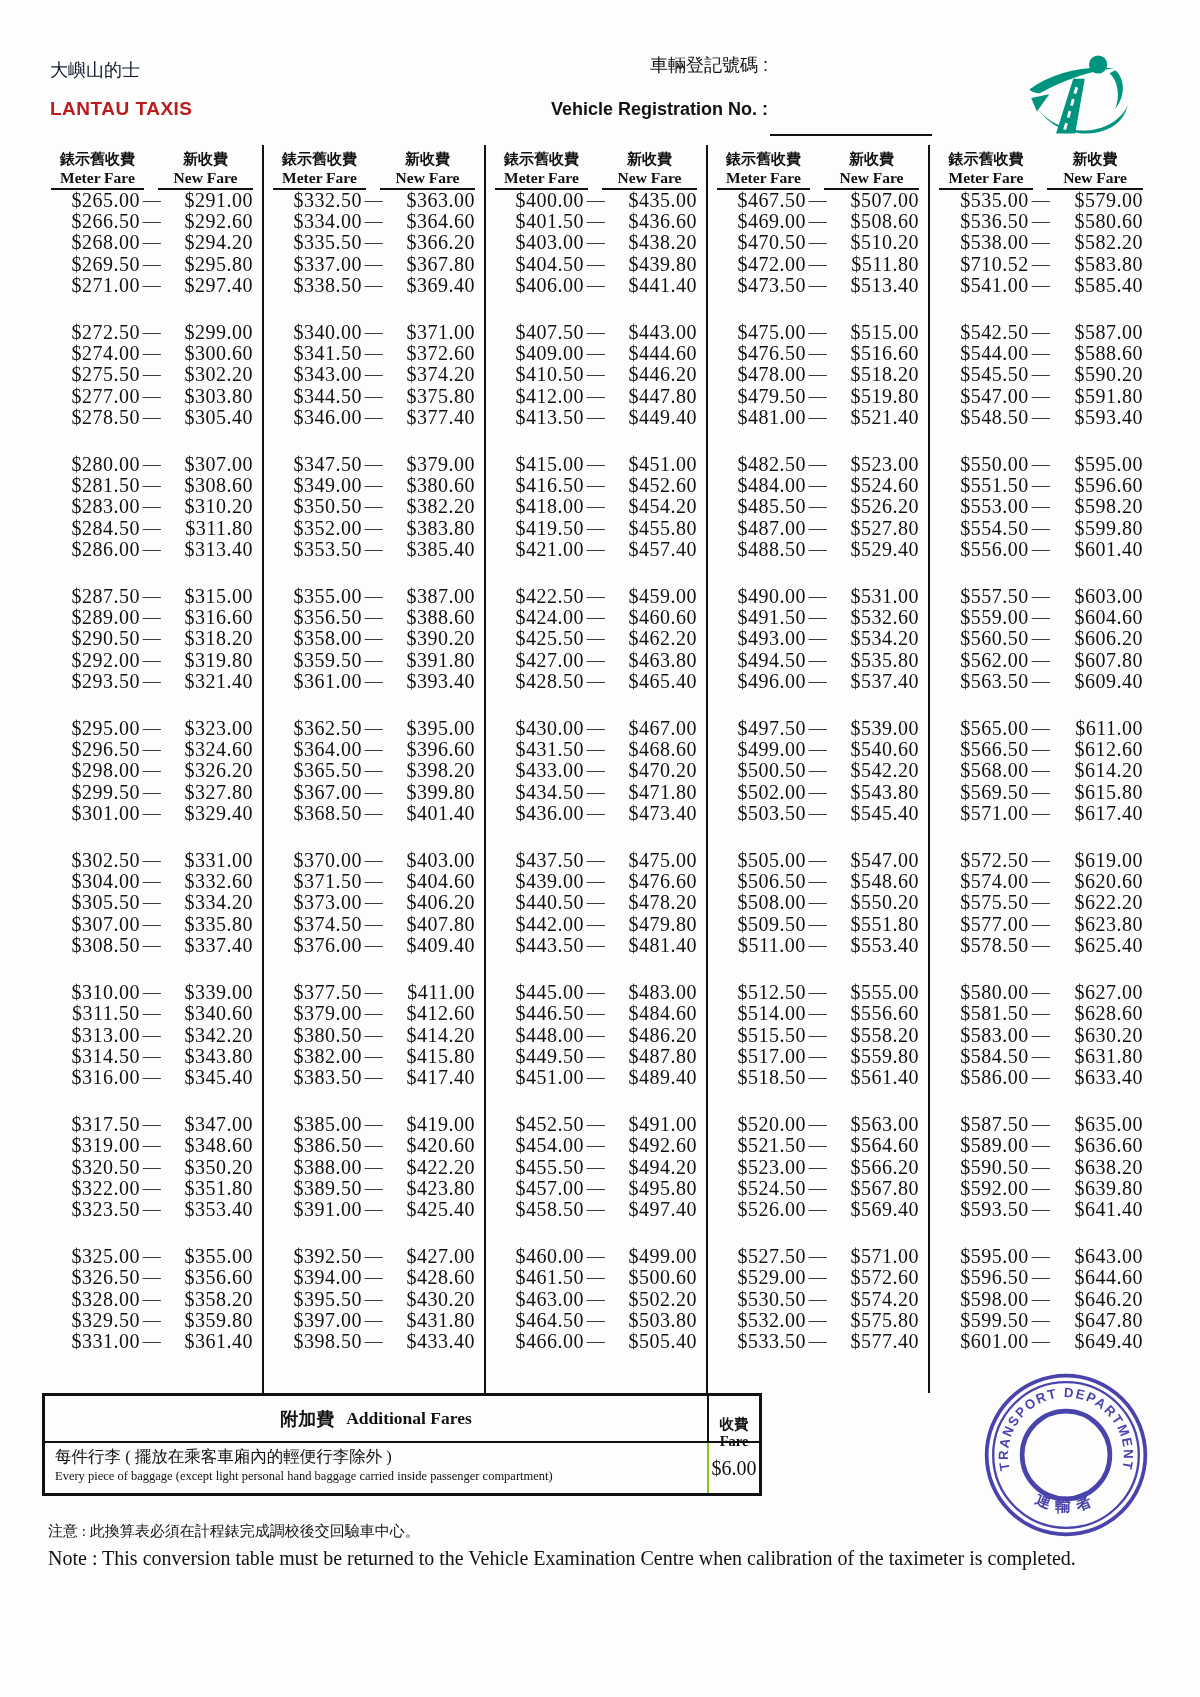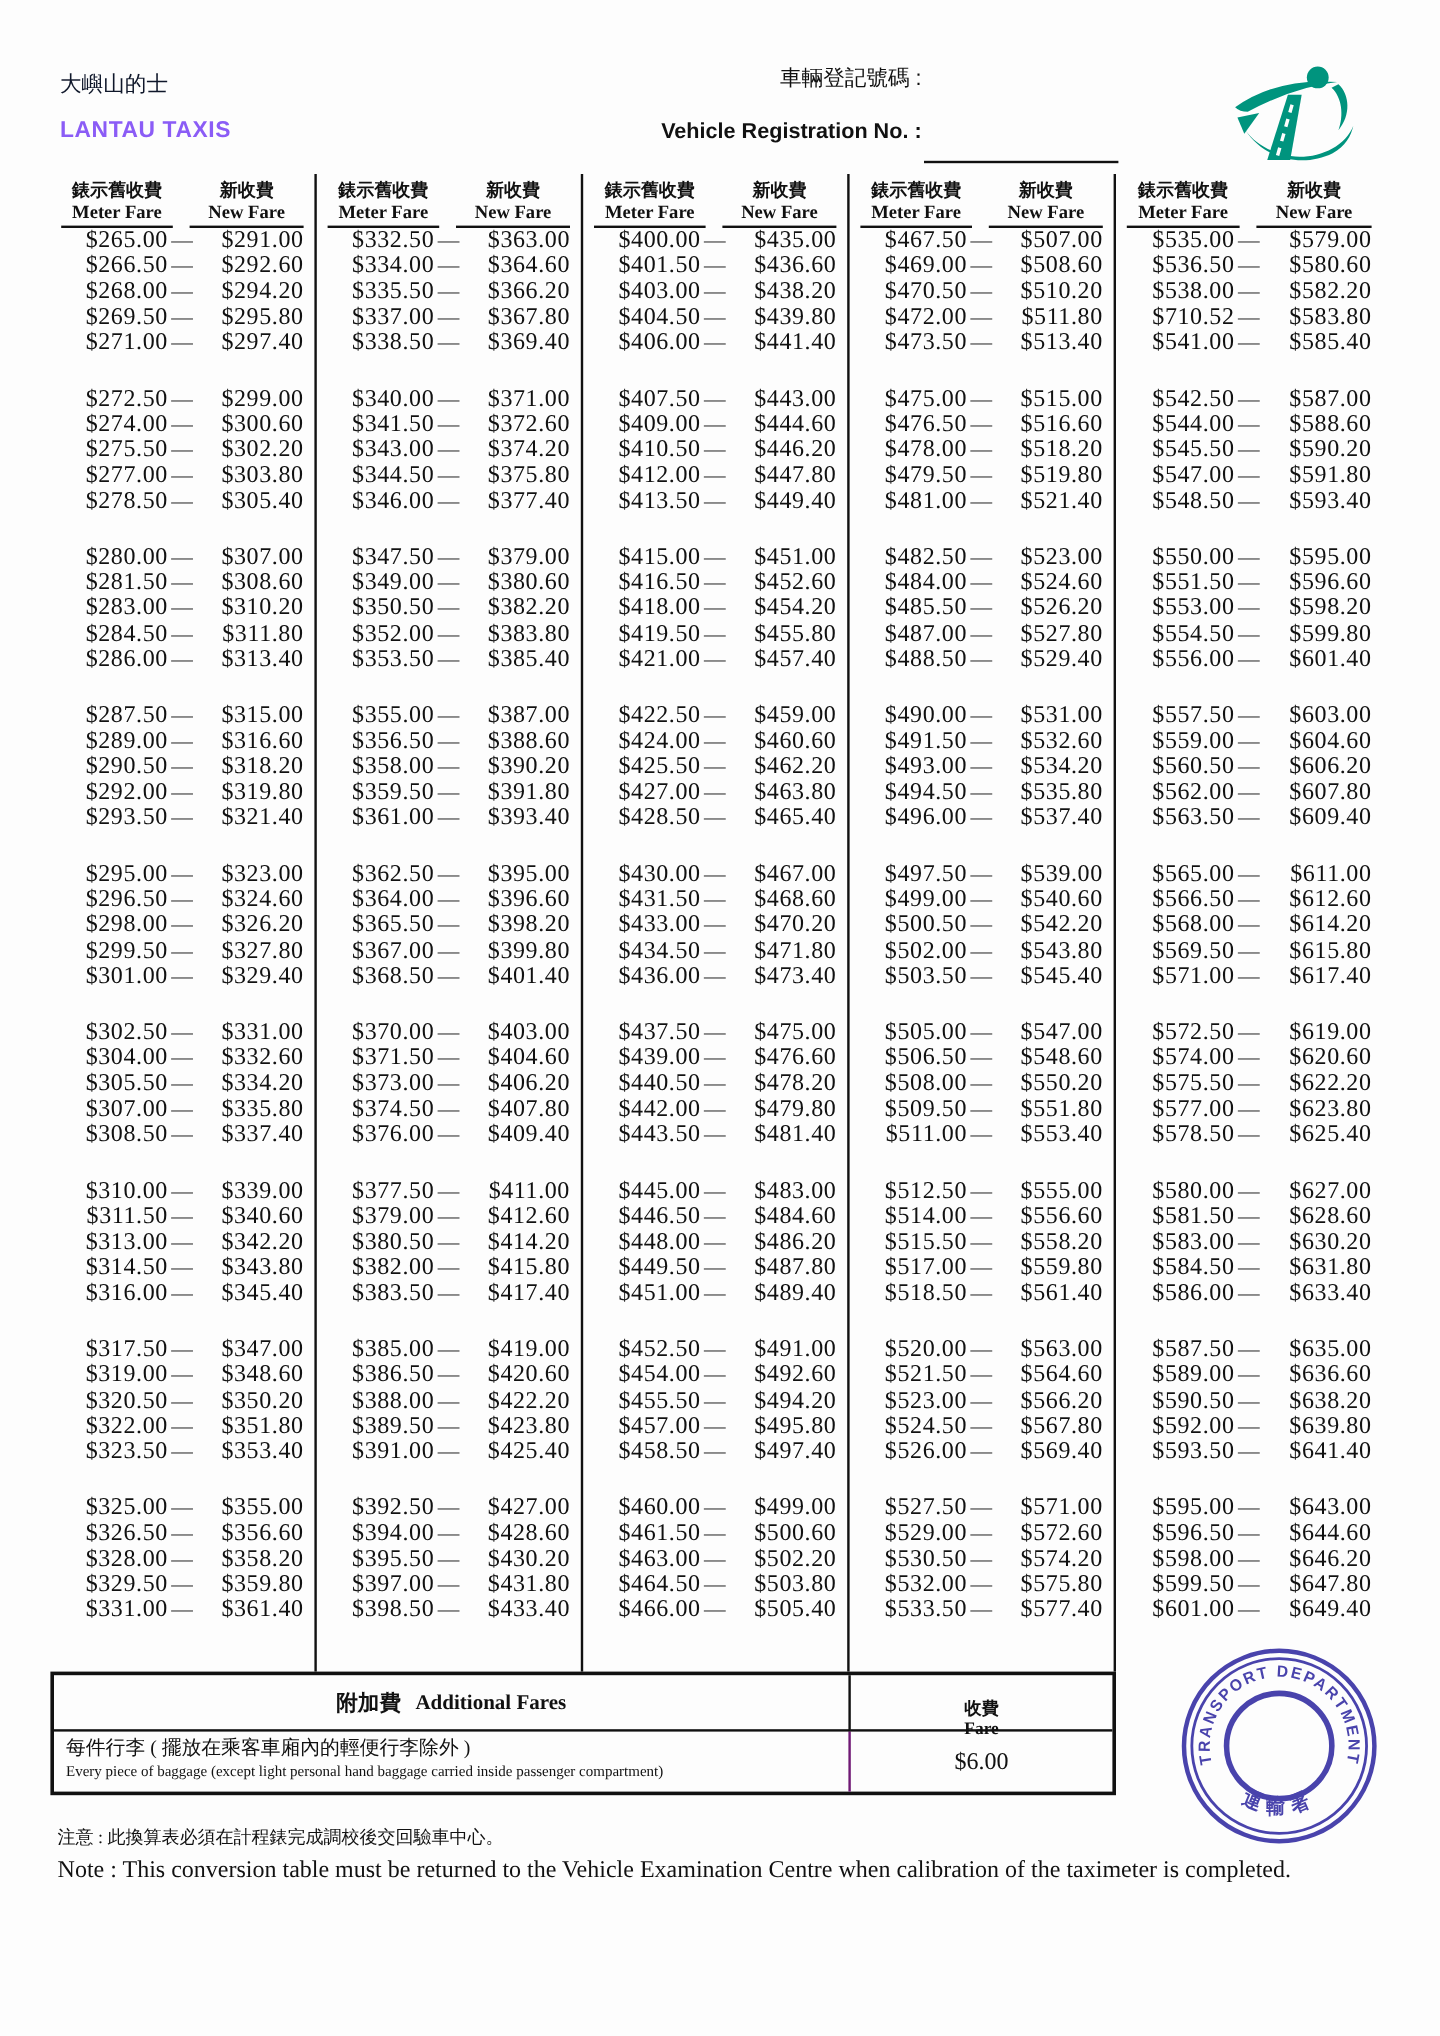--- a/index.html
+++ b/index.html
@@ -5,21 +5,21 @@
   html,body { margin:0; padding:0; background:#e8e8e8; }
   .page {
     position:relative; width:1200px; height:1697px; background:#fdfdfd;
     font-family:"Liberation Serif","DejaVu Serif",serif; color:#111;
     overflow:hidden; margin:0 auto;
   }
   
   .title-zh { position:absolute; left:50px; top:58px; font-size:18px; color:#0f172a;
               font-family:"Liberation Sans","DejaVu Sans",sans-serif; }
   .title-en { position:absolute; left:50px; top:98px; font-size:19px; font-weight:bold;
-              color:#8b5cf6; font-family:"Liberation Sans","DejaVu Sans",sans-serif; letter-spacing:.5px; }
+              color:#b91c1c; font-family:"Liberation Sans","DejaVu Sans",sans-serif; letter-spacing:.5px; }
   .reg-block { position:absolute; left:480px; top:54px; width:288px; text-align:right;
                font-family:"Liberation Sans","DejaVu Sans",sans-serif; }
   .reg-zh { font-size:18px; font-weight:normal; line-height:22px; margin-bottom:23px; }
   .reg-en { font-size:18px; font-weight:bold; line-height:20px; }
   .reg-line { position:absolute; left:770px; top:118px; width:162px; height:16px;
               border-bottom:2px solid #111; }
   .td-logo { position:absolute; left:1026px; top:54px; }
   
   .fare-table { position:absolute; left:42px; top:145px; width:1110px; height:1248px; display:flex; }
   .fare-col { width:222px; box-sizing:border-box; padding:4px 9px 0 9px; }
@@ -31,31 +31,31 @@
   .hzh { font-size:15px; font-weight:bold; line-height:20px;
          font-family:"Liberation Serif","DejaVu Serif",serif; }
   .hen { font-size:15.5px; font-weight:bold; line-height:17px; }
   .fare-group { margin-bottom:26px; }
   .fare-group:first-of-type { margin-top:4px; }
   .fare-row { display:flex; line-height:21.2px; font-size:20px; letter-spacing:.5px; white-space:nowrap; }
   .meter { width:44%; text-align:right; }
   .dash  { width:12%; text-align:center; color:#333; font-size:18px; }
   .newf  { width:44%; text-align:right; }
   
-  .af-box { position:absolute; left:42px; top:1393px; width:888px; height:103px;
+  .af-box { position:absolute; left:42px; top:1393px; width:720px; height:103px;
             border:3px solid #111; box-sizing:border-box; display:grid;
             grid-template-columns:664px 1fr; grid-template-rows:47px 1fr; }
   .af-title { border-bottom:2px solid #111; border-right:2px solid #111;
               display:flex; align-items:center; justify-content:center; gap:12px; }
   .af-title-zh { font-size:18px; font-weight:bold; }
   .af-title-en { font-size:17.5px; font-weight:bold; }
   .af-farehead { border-bottom:2px solid #111; text-align:center; padding-top:19px; }
   .af-farehead .zh { font-size:14.5px; font-weight:bold; line-height:18px; }
   .af-farehead .en { font-size:14.5px; font-weight:bold; line-height:16px; }
-  .af-item { border-right:2px solid #701a75; padding:3px 10px; }
+  .af-item { border-right:2px solid #84cc16; padding:3px 10px; }
   .af-item-zh { font-size:16.5px; line-height:22px; }
   .af-item-en { font-size:12.5px; line-height:16px; }
   .af-amount { display:flex; align-items:center; justify-content:center; font-size:20px; }
   
   .note-zh { position:absolute; left:48px; top:1522px; font-size:15px; }
   .note-en { position:absolute; left:48px; top:1547px; font-size:20px;text-align:right; }
   
   .stamp { position:absolute; left:982px; top:1371px; opacity:.92; }
   .stamp text { font-family:"Liberation Sans","DejaVu Sans",sans-serif; }
 </style>

